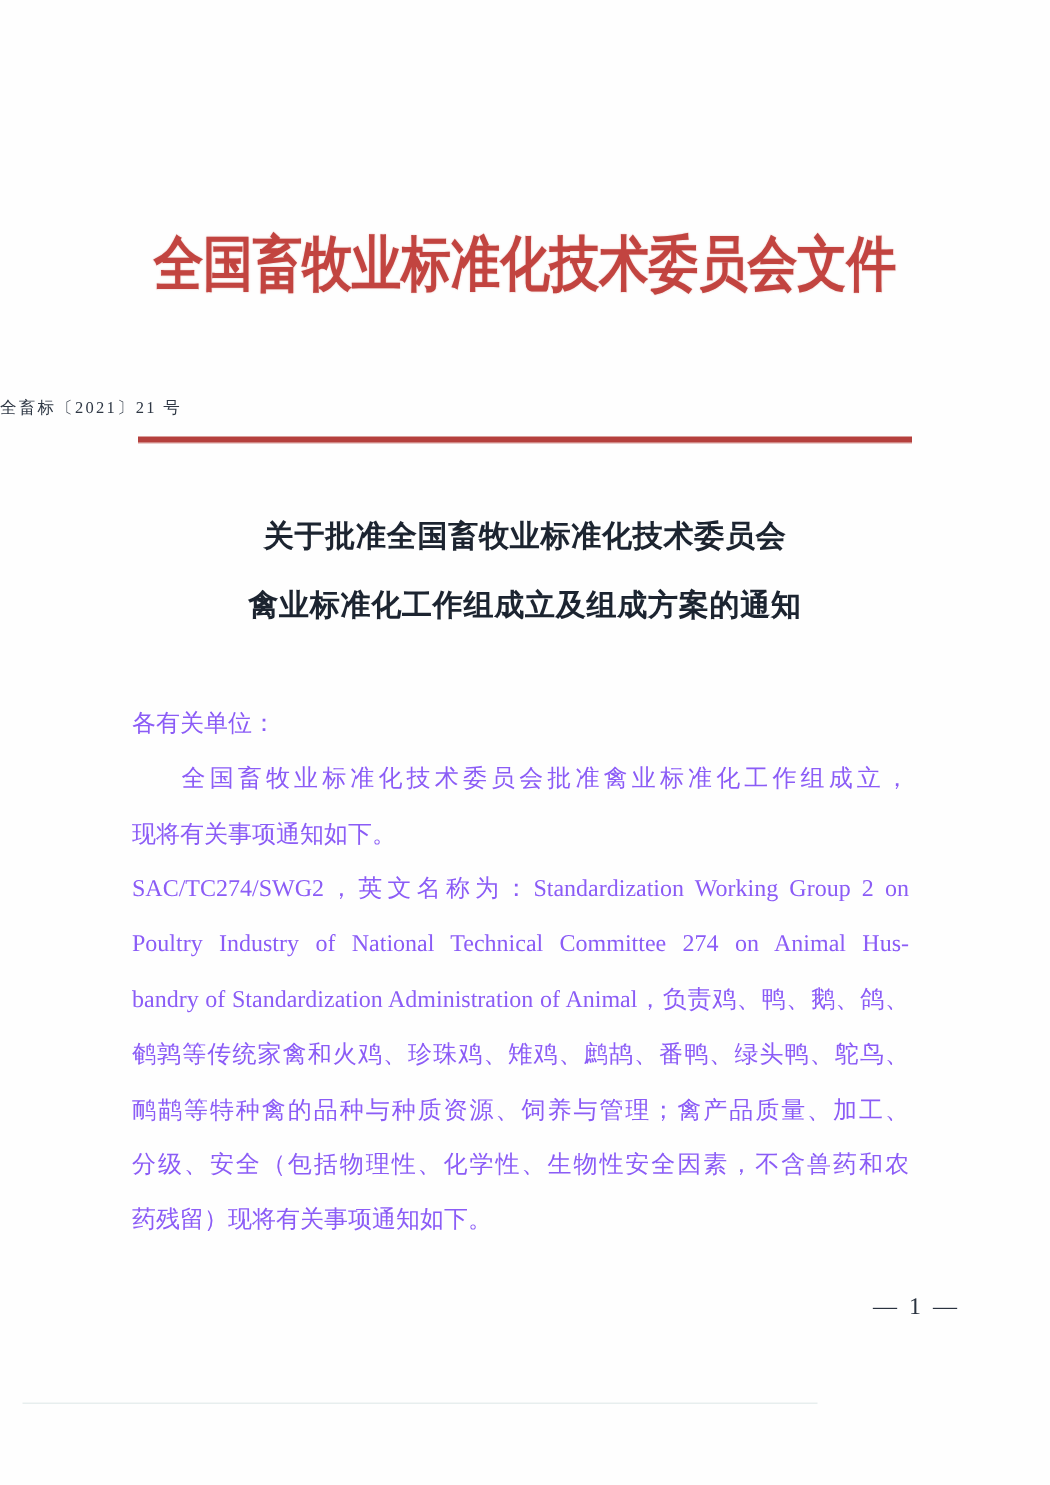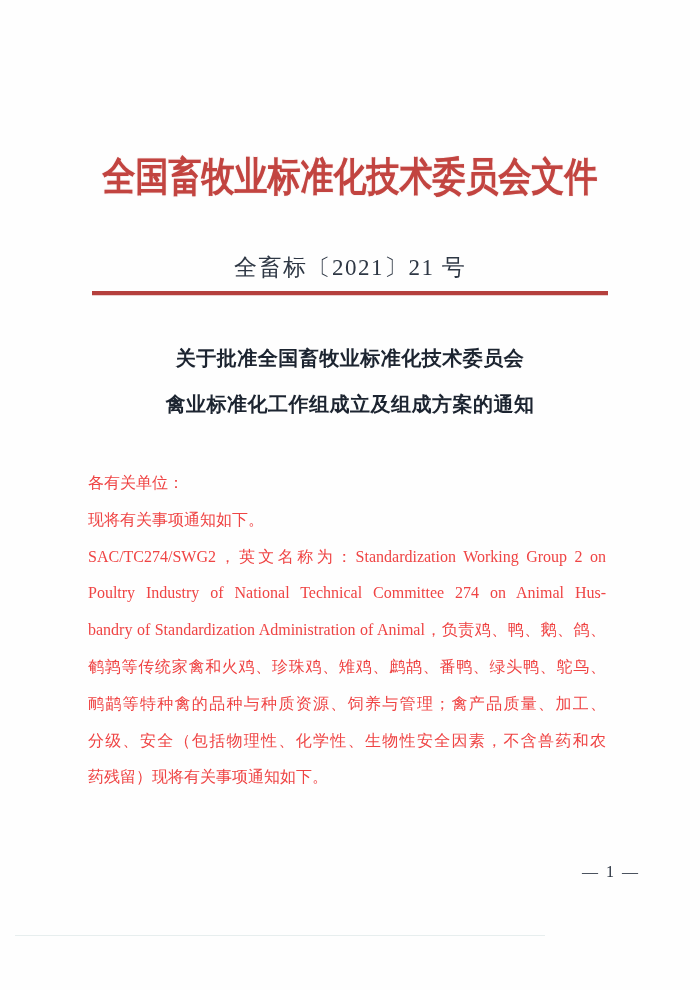--- a/index.html
+++ b/index.html
@@ -36,25 +36,25 @@
     line-height: 40px;
     font-weight: bold;
     color: #c24440;
     letter-spacing: 0px;
     transform: scaleY(1.2);
     transform-origin: top center;
     text-shadow: 0 0 1px rgba(194, 68, 64, 0.45);
   }
   .doc-number {
     position: absolute;
-    top: 252px;
+    top: 264px;
     left: 0;
     width: 700px;
-    text-align: center;
-    font-size: 23px;
+    text-align: left;
+    font-size: 11px;
     color: #2e3744;
     letter-spacing: 1.5px;
   }
   .red-rule {
     position: absolute;
     top: 291px;
     left: 92px;
     width: 516px;
     height: 4px;
     background: #b5403d;
@@ -73,21 +73,21 @@
     color: #1c2430;
     letter-spacing: 0.5px;
   }
   .doc-title .t-line { display: block; }
   .body-text {
     position: absolute;
     top: 465px;
     left: 88px;
     width: 518px;
     font-size: 16px;
-    color: #ef4444;
+    color: #8b5cf6;
   }
   .line {
     height: 36.8px;
     line-height: 36.8px;
     white-space: nowrap;
     text-align: left;
   }
   .line.jc {
     text-align: justify;
     text-align-last: justify;
@@ -115,20 +115,21 @@
 
   <div class="red-rule"></div>
 
   <h2 class="doc-title">
     <span class="t-line">关于批准全国畜牧业标准化技术委员会</span>
     <span class="t-line">禽业标准化工作组成立及组成方案的通知</span>
   </h2>
 
   <div class="body-text">
     <div class="line">各有关单位：</div>
+    <div class="line jc ind">全国畜牧业标准化技术委员会批准禽业标准化工作组成立，</div>
     <div class="line">现将有关事项通知如下。</div>
     <div class="line jc">SAC/TC274/SWG2，英文名称为：Standardization Working Group 2 on</div>
     <div class="line jc">Poultry Industry of National Technical Committee 274 on Animal Hus-</div>
     <div class="line jc">bandry of Standardization Administration of Animal，负责鸡、鸭、鹅、鸽、</div>
     <div class="line jc">鹌鹑等传统家禽和火鸡、珍珠鸡、雉鸡、鹧鸪、番鸭、绿头鸭、鸵鸟、</div>
     <div class="line jc">鸸鹋等特种禽的品种与种质资源、饲养与管理；禽产品质量、加工、</div>
     <div class="line jc">分级、安全（包括物理性、化学性、生物性安全因素，不含兽药和农</div>
     <div class="line">药残留）现将有关事项通知如下。</div>
   </div>
 

